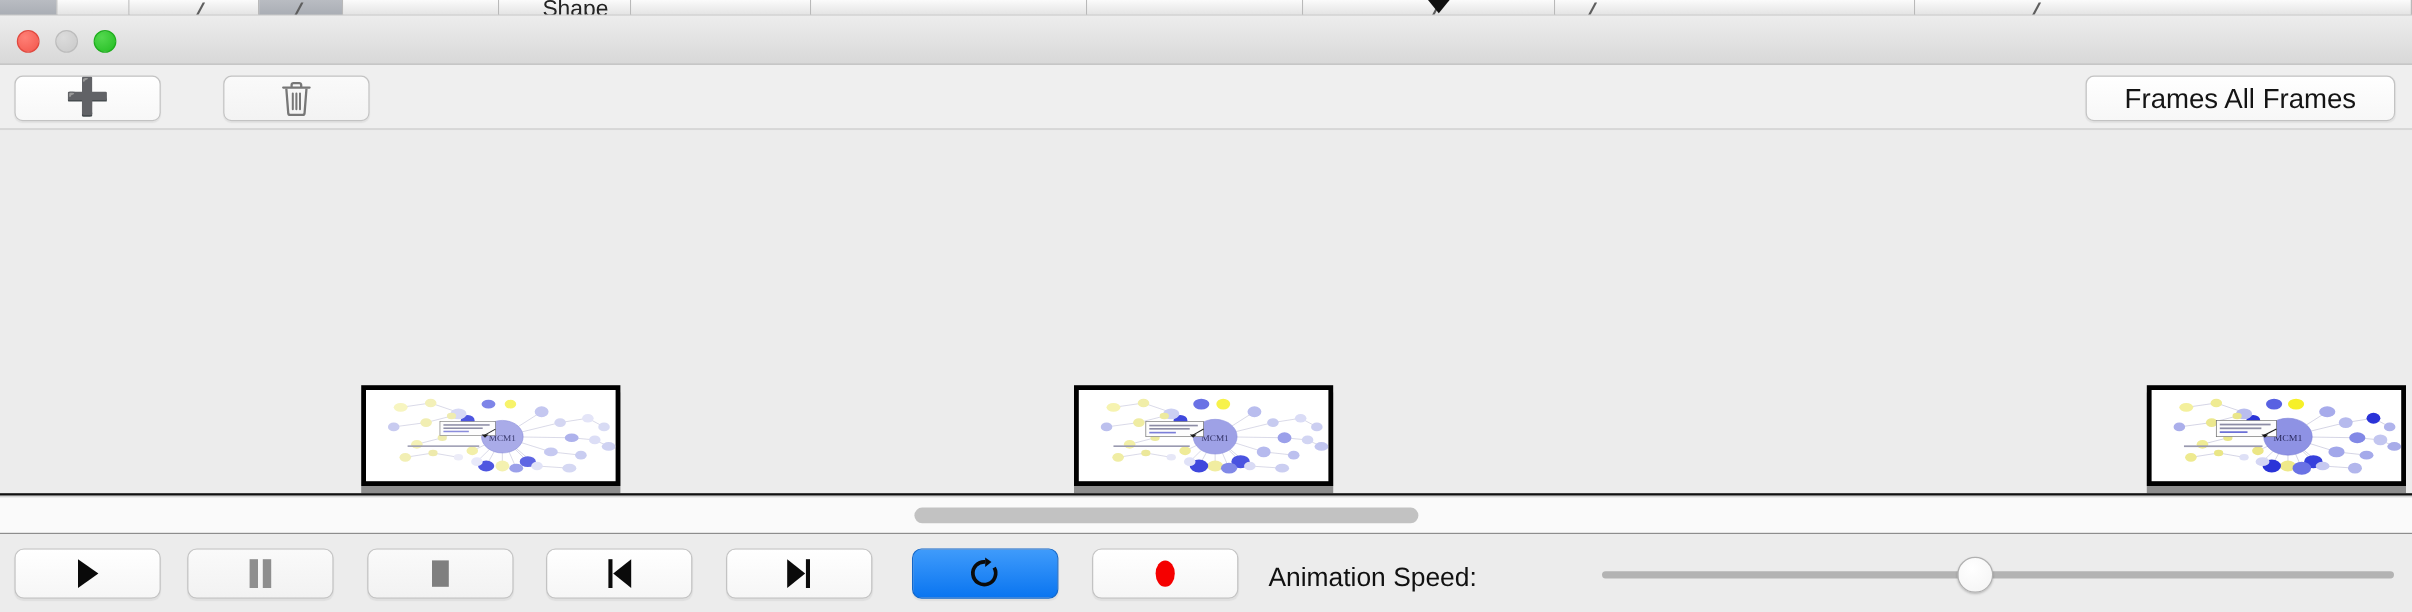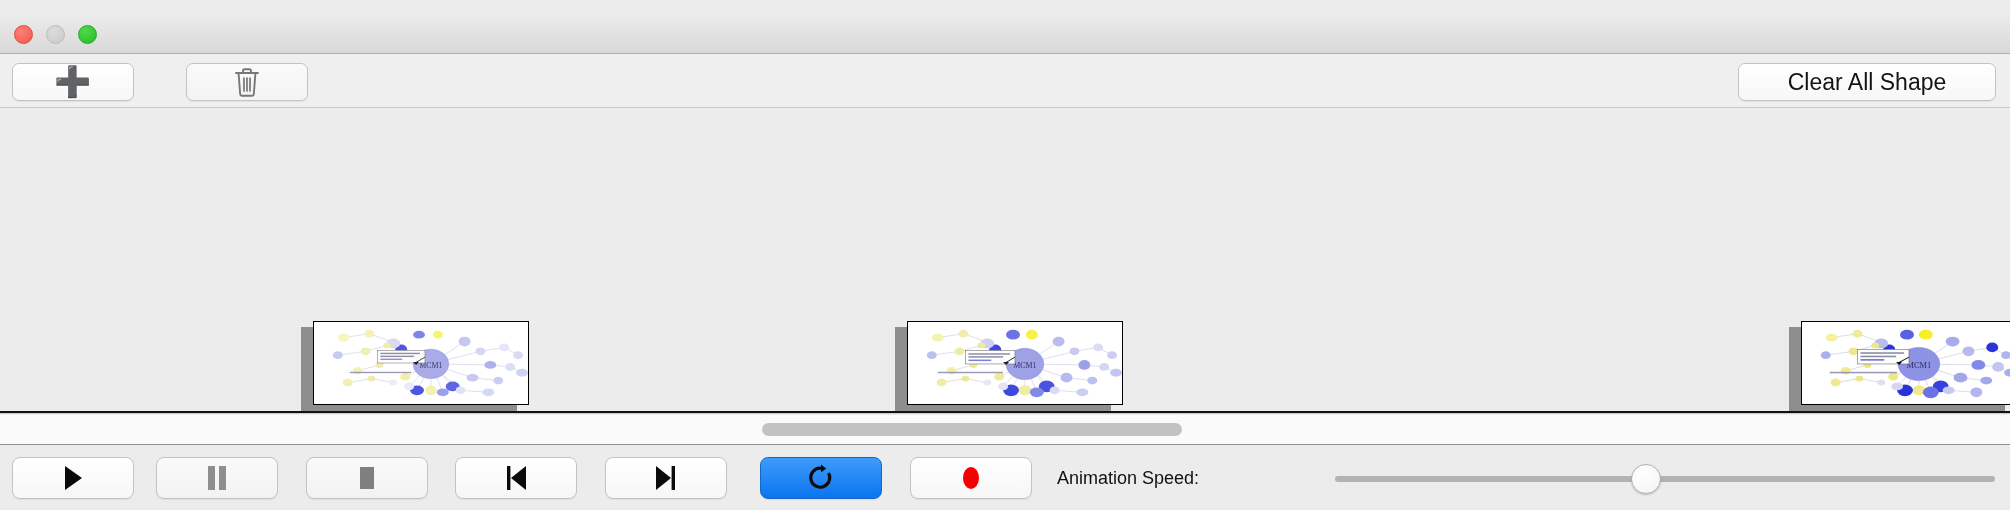--- a/index.html
+++ b/index.html
@@ -90,24 +90,24 @@
   }
 
   
   .frame { position: absolute; cursor: default; }
   .frame-shadow {
     position: absolute; left: 5px; top: 6px;
     width: 100%; height: 100%;
     background: #8e8e8e;
   }
   .frame-inner {
-    position: absolute; left: 17px; top: 0;
+    position: absolute; left: 5px; top: 0;
     width: 100%; height: 100%;
     background: #ffffff;
-    border: 1px solid #000000;
+    border: 4px solid #000000;
     overflow: hidden;
   }
   .net { position: absolute; inset: 0; }
   .net svg { display: block; width: 100%; height: 100%; }
 
   
   .axis-line {
     position: absolute; left: 0; top: 302px; width: 2010px; height: 3px;
     background: #111;
   }
@@ -135,39 +135,60 @@
     box-shadow: 0 1px 1px rgba(0,0,0,.06);
     display: flex; align-items: center; justify-content: center;
     cursor: default;
   }
   .cbtn.dim { background: linear-gradient(#fafafa, #f2f2f2); }
   .cbtn.active {
     background: linear-gradient(#3f9bfb, #0a75f0);
     border: 1px solid #1267c9;
   }
   .speed-label {
-    position: absolute; top: 22px; font-size: 18px; color: #111; white-space: nowrap;
+    position: absolute; top: 22px; font-size: 22px; color: #111; white-space: nowrap;
   }
   .slider-track {
     position: absolute; top: 30px; height: 6px;
     background: #b3b3b3; border-radius: 3px;
   }
   .slider-thumb {
     position: absolute; width: 30px; height: 30px; top: 18px;
     border-radius: 50%;
     background: radial-gradient(circle at 40% 32%, #ffffff, #f3f3f3);
     border: 1px solid #b0b0b0;
     box-shadow: 0 1px 2px rgba(0,0,0,.22);
   }
 </style>
 </head>
 <body>
 
 <div id="app">
 
+  <div class="bg-strip">
+    <div class="bg-seg bg-dark" style="left:0;width:48px;"></div>
+    <div class="bg-seg" style="left:48px;width:60px;"></div>
+    <div class="bg-seg" style="left:108px;width:108px;"></div>
+    <div class="bg-seg bg-dark" style="left:216px;width:70px;"></div>
+    <div class="bg-seg" style="left:286px;width:130px;"></div>
+    <div class="bg-seg" style="left:416px;width:110px;"></div>
+    <div class="bg-seg" style="left:526px;width:150px;"></div>
+    <div class="bg-seg" style="left:676px;width:230px;"></div>
+    <div class="bg-seg" style="left:906px;width:180px;"></div>
+    <div class="bg-seg" style="left:1086px;width:210px;"></div>
+    <div class="bg-seg" style="left:1296px;width:300px;"></div>
+    <div class="bg-seg" style="left:1596px;width:414px;"></div>
+    <div class="bg-tick" style="left:166px;"></div>
+    <div class="bg-tick" style="left:248px;"></div>
+    <div class="bg-tick" style="left:1196px;"></div>
+    <div class="bg-tick" style="left:1326px;"></div>
+    <div class="bg-tick" style="left:1696px;"></div>
+    <div class="bg-pointer" style="left:1190px;"></div>
+    <div class="bg-text" style="left:452px;">Shape</div>
+  </div>
 
   <div class="titlebar">
     <div class="lights">
       <div class="light red"></div>
       <div class="light yellow"></div>
       <div class="light green"></div>
     </div>
   </div>
 
   <div class="toolbar">
@@ -175,21 +196,21 @@
       <span class="plus-icon">➕</span>
     </div>
     <div class="btn btn-del disabled">
       <svg width="26" height="30" viewBox="0 0 26 30">
         <path d="M2 6 h22 M9 6 v-2.2 a1.6 1.6 0 0 1 1.6 -1.6 h4.8 a1.6 1.6 0 0 1 1.6 1.6 v2.2" stroke="#777" stroke-width="1.9" fill="none" stroke-linecap="round"></path>
         <path d="M4.6 6.8 L6.2 27.3 a1.6 1.6 0 0 0 1.6 1.5 h10.4 a1.6 1.6 0 0 0 1.6 -1.5 L21.4 6.8" stroke="#777" stroke-width="1.9" fill="none" stroke-linejoin="round"></path>
         <path d="M10 11 v13 M13 11 v13 M16 11 v13" stroke="#777" stroke-width="1.7" fill="none" stroke-linecap="round"></path>
       </svg>
     </div>
     <div class="btn btn-clear">
-      <span class="clear-label">Clear All Shape</span>
+      <span class="clear-label">Frames All Frames</span>
     </div>
   </div>
 
   <div class="timeline">
 
     <div class="frame" style="left:296px;top:212px;width:216px;height:84px;">
       <div class="frame-shadow"></div>
       <div class="frame-inner">
         <div class="net">
           <svg viewBox="0 0 216 84" preserveAspectRatio="none">

